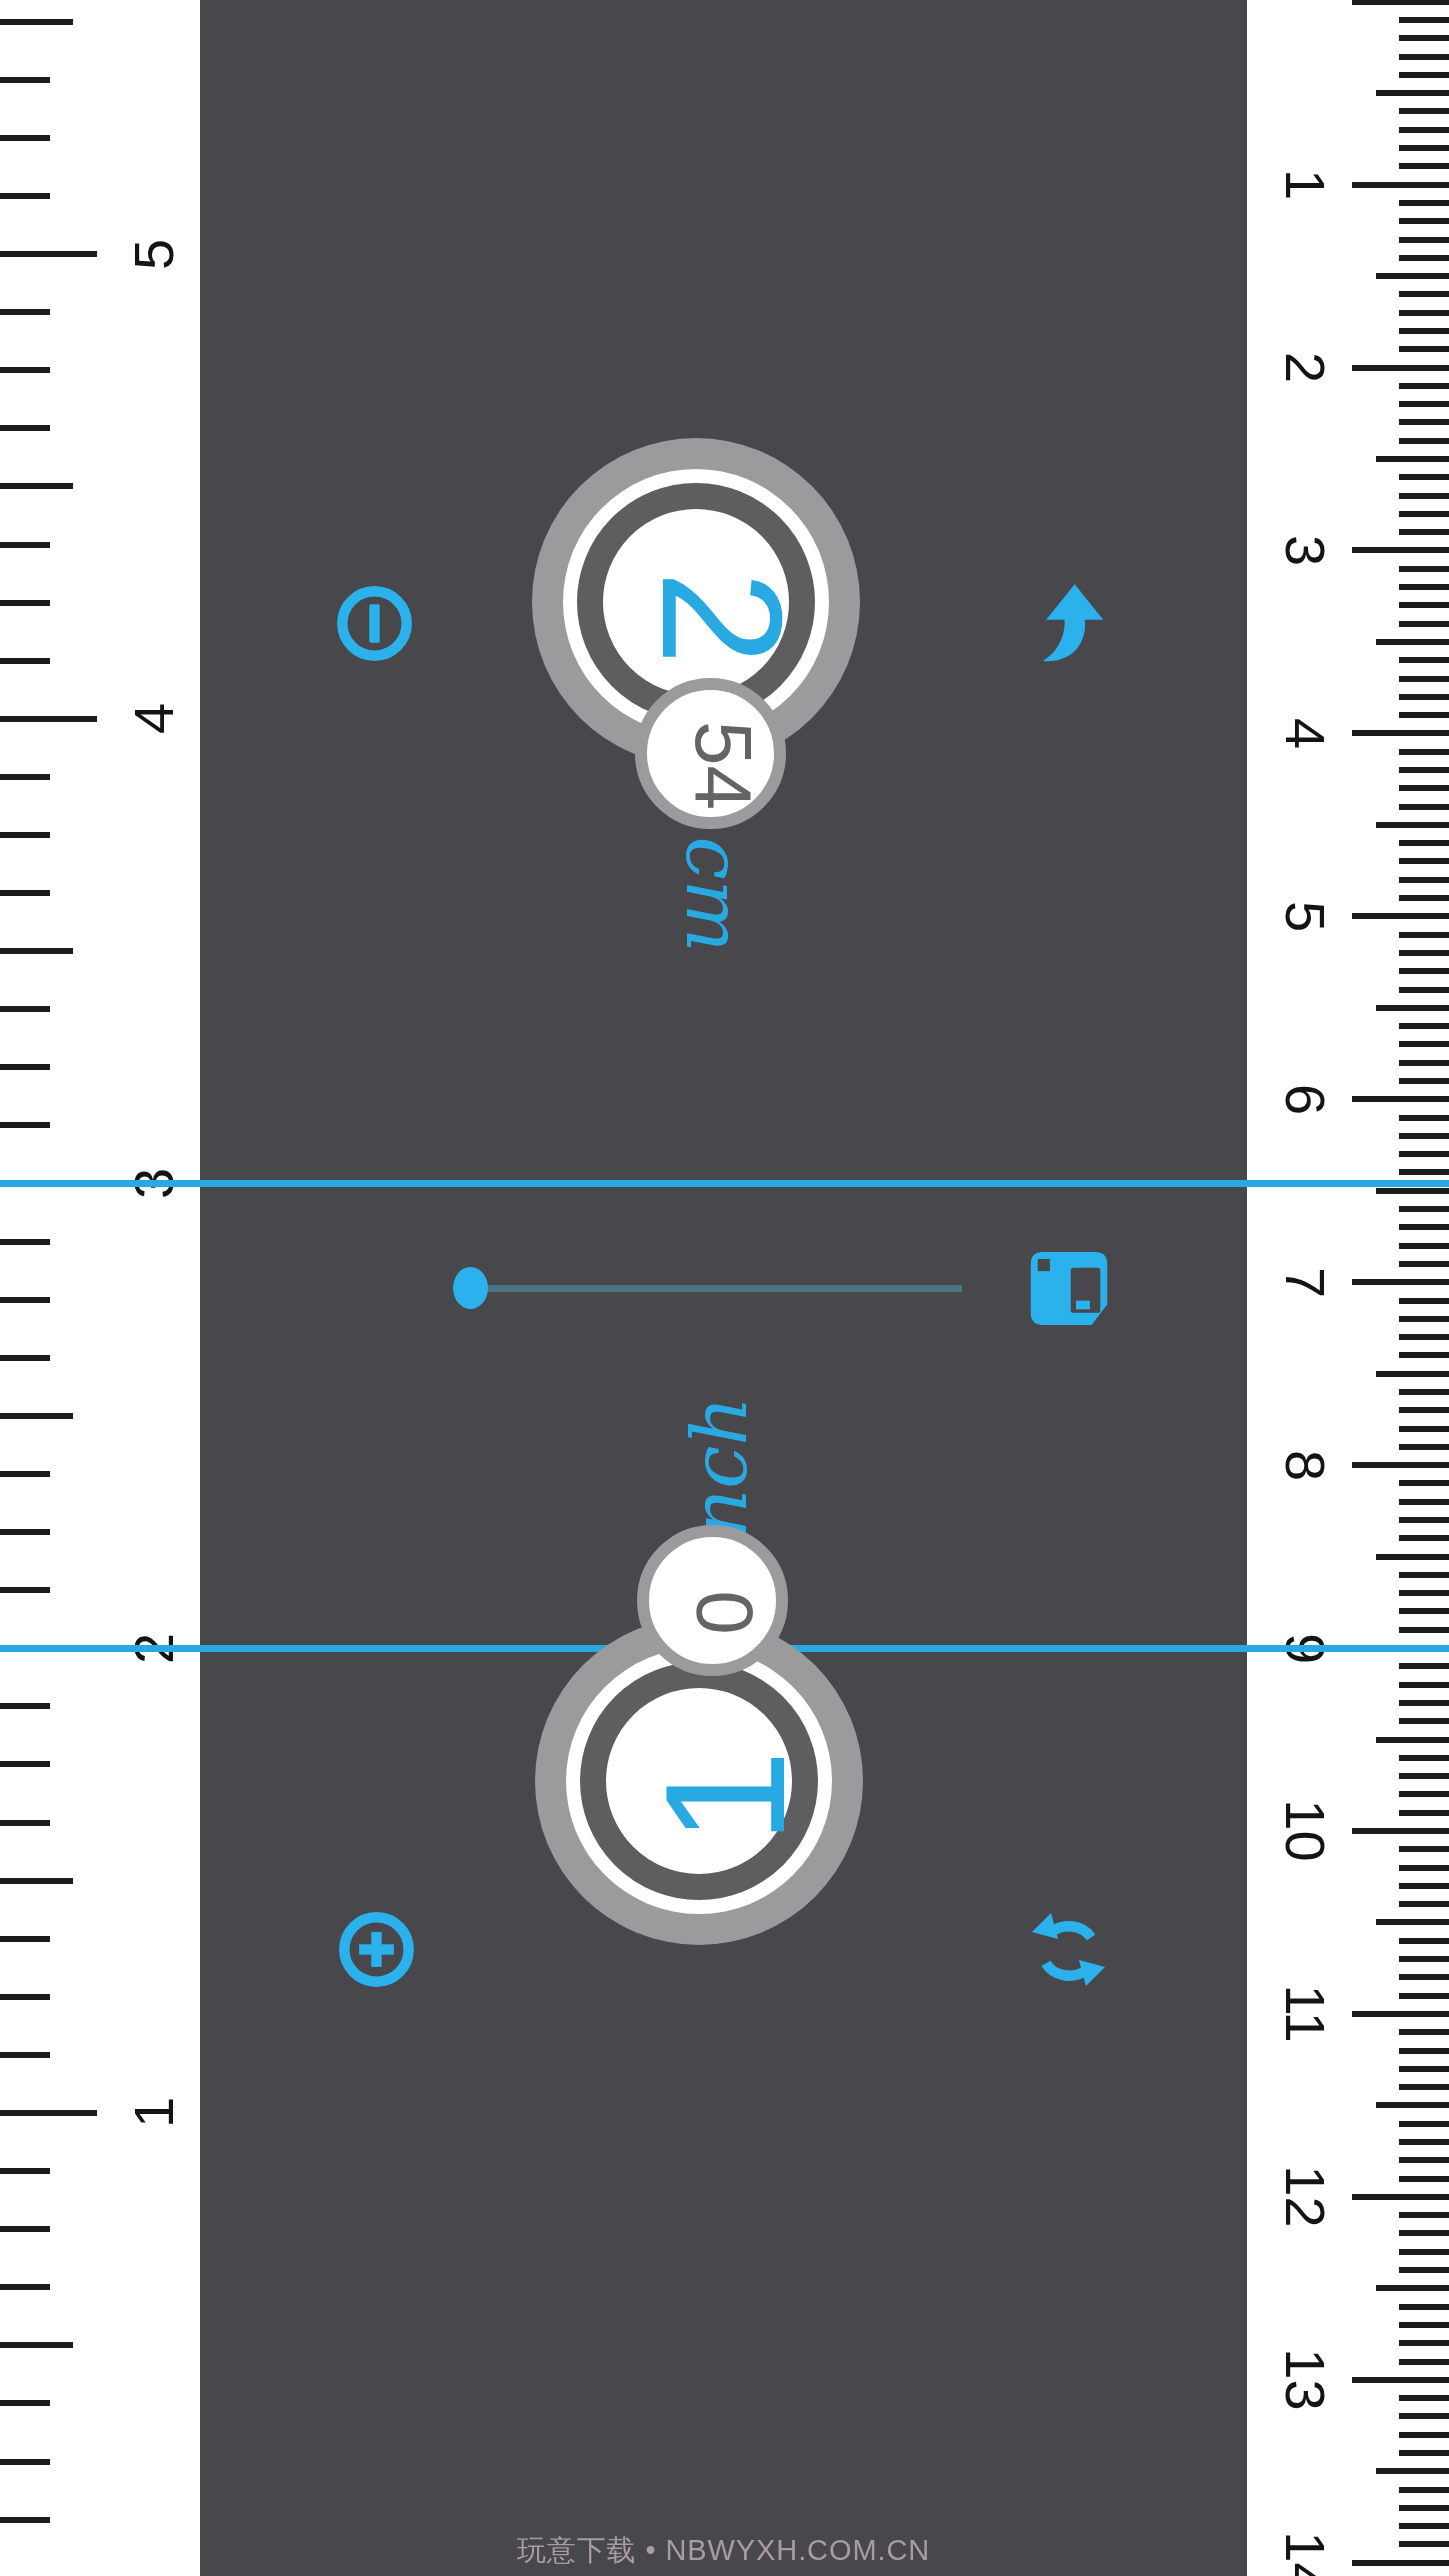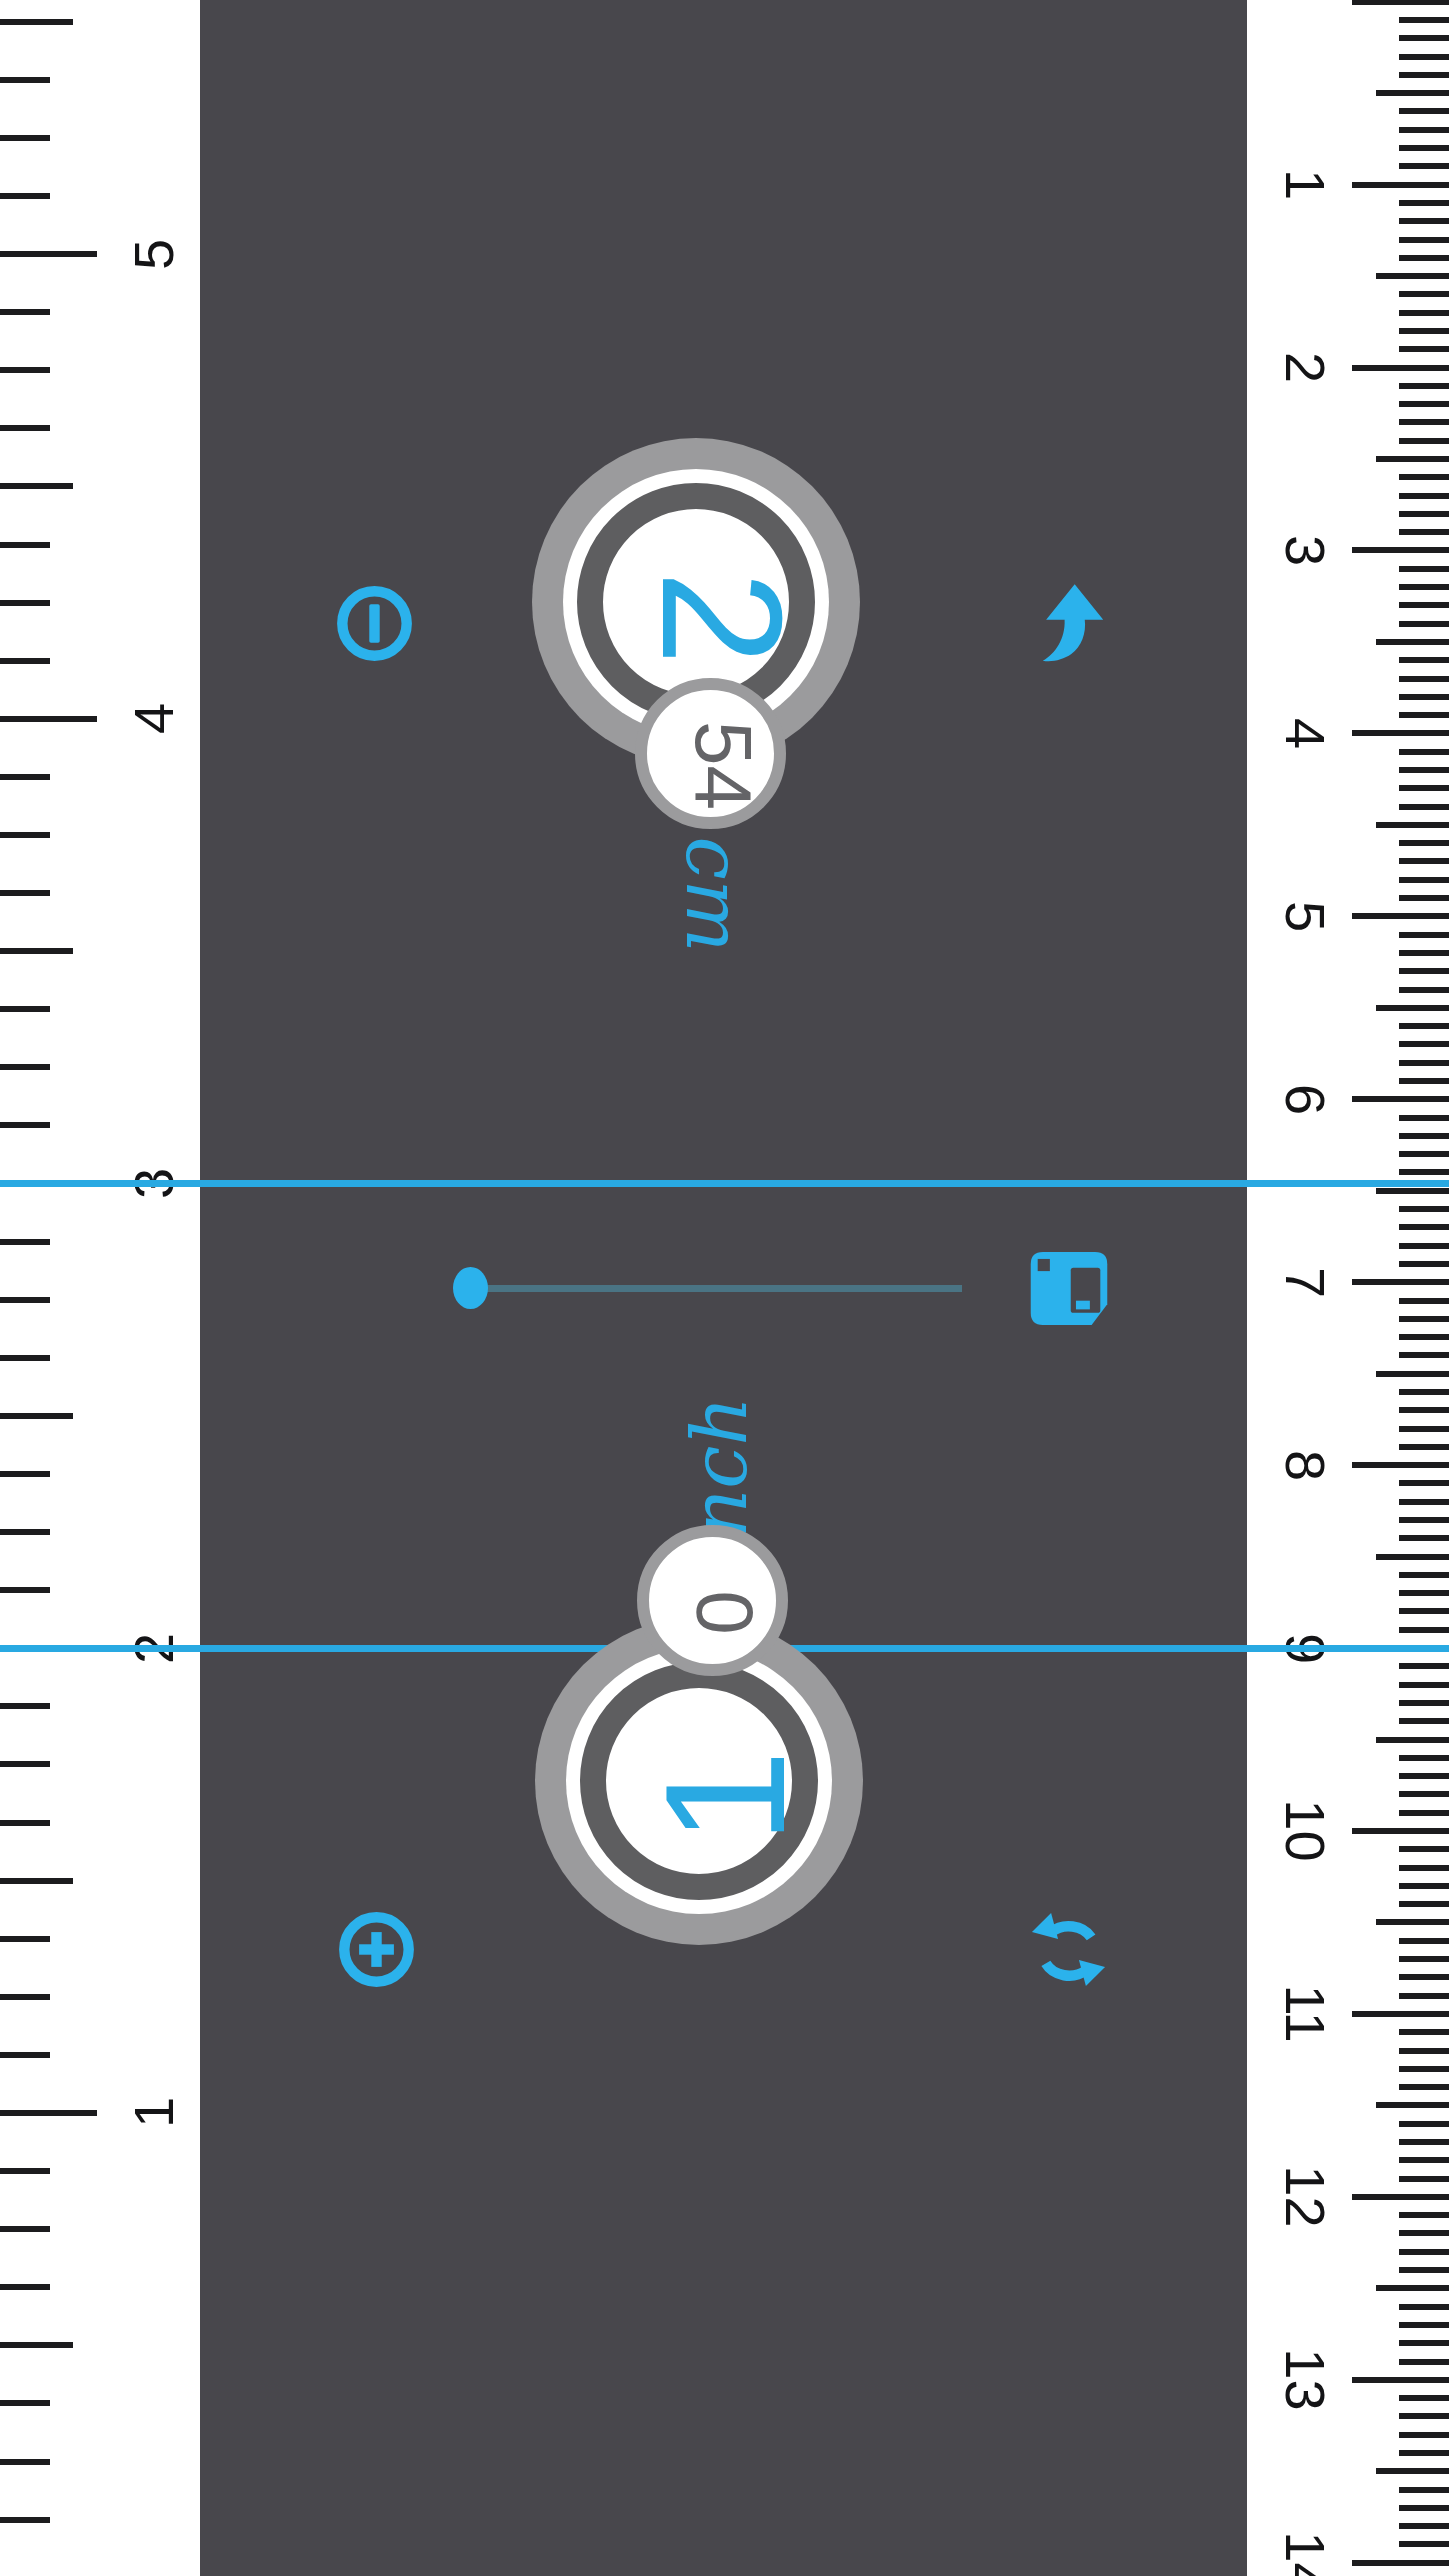--- a/index.html
+++ b/index.html
@@ -313,14 +313,15 @@
       <path fill="currentColor" d="M16 2 H76 Q90 2 90 16 V62 L72 86 H16 Q2 86 2 72 V16 Q2 2 16 2 Z"></path>
       <rect x="10" y="10" width="14" height="14" fill="#48474c"></rect>
       <rect x="48" y="20" width="34" height="52" rx="3" fill="#48474c"></rect>
       <rect x="54" y="58" width="16" height="10" fill="currentColor"></rect>
     </svg>
   </div>
 
   <div class="slider-track" id="slider-track" style="left: 470px; width: 492px; top: 1285px;"></div>
   <div class="slider-knob" id="slider-knob" style="left: 453px; top: 1267px;"></div>
 
+  <div class="watermark">玩意下载 • NBWYXH.COM.CN</div>
 </div>
 
 
 </body></html>

